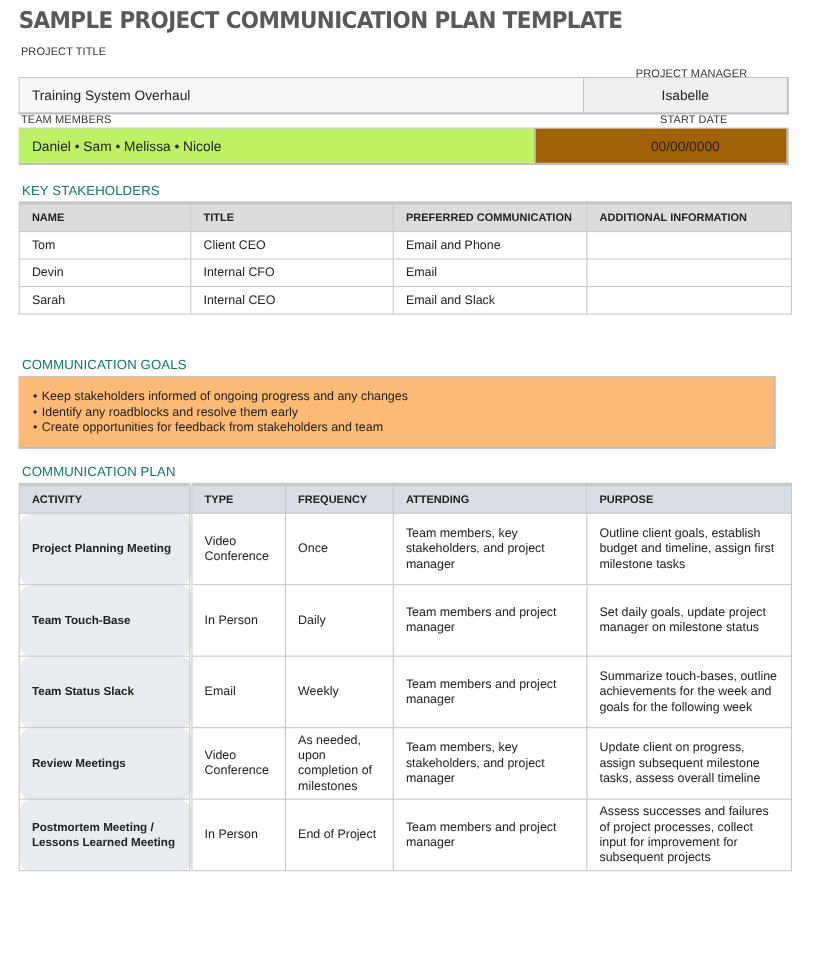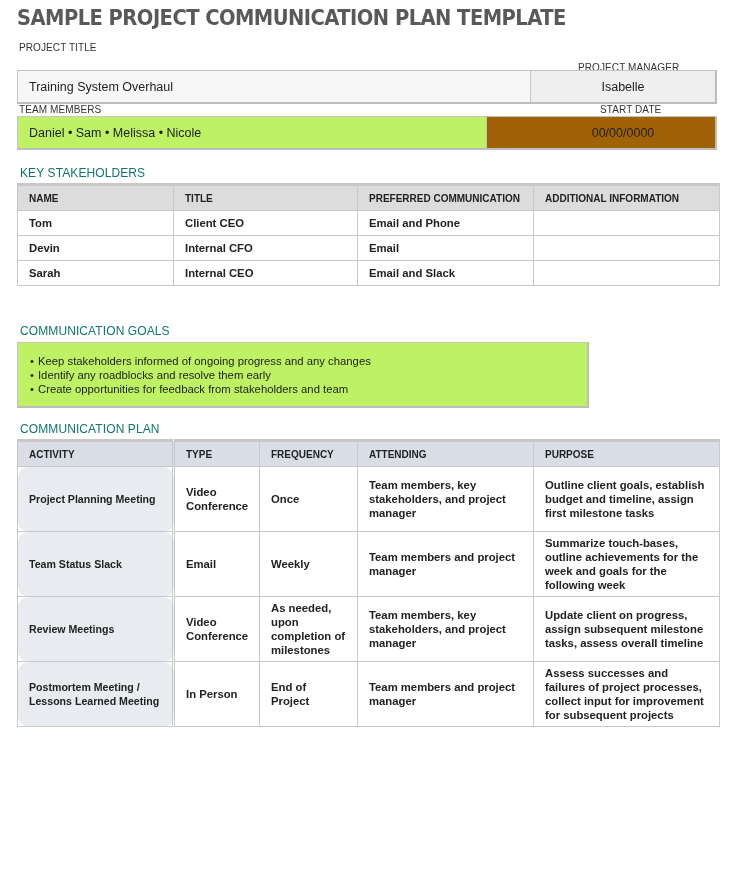--- a/index.html
+++ b/index.html
@@ -21,28 +21,28 @@
     border: 1px solid #c4c4c4; border-bottom: 2px solid #bdbdbd; border-right: 2px solid #bdbdbd;
     box-sizing: border-box; display: flex;
   }
   .infobox .main { flex: 1; background: #f7f7f7; display: flex; align-items: center; padding-left: 11px; font-size: 12.5px; }
   .infobox .side { width: 184px; border-left: 1px solid #c4c4c4; display: flex; align-items: center; justify-content: center; font-size: 12.5px; }
   .row1 .side { background: #efefef; }
   .row2 .main { background: #bef264; }
   .row2 .side { background: #a16207; padding-left: 44px; }
   .section-label { position: absolute; left: 20px; font-size: 12px; color: #0f766e; letter-spacing: 0.1px; }
   table { border-collapse: collapse; position: absolute; left: 17px; table-layout: fixed; }
-  td, th { border: 1px solid #c8c8c8; text-align: left; font-size: 11.3px; padding: 0 11px; font-weight: bold; }
+  td, th { border: 1px solid #c8c8c8; text-align: left; font-size: 11.3px; padding: 0 11px; }
   .stake { width: 702px; top: 183px; border-top: 3px solid #c8c8c8; }
   .stake th { background: #dcdcdc; font-size: 10px; font-weight: bold; height: 24px; color: #222; }
   .stake td { height: 24px; background: #fff; }
   .goals {
-    position: absolute; left: 17px; top: 342px; width: 572px; height: 66px; box-sizing: border-box;
+    position: absolute; left: 17px; top: 342px; width: 688px; height: 66px; box-sizing: border-box;
     border: 1px solid #c4c4c4; border-bottom: 2px solid #bdbdbd; border-right: 2px solid #bdbdbd;
-    background: #bef264; padding: 11px 12px; font-size: 11.3px; line-height: 14px;
+    background: #fdba74; padding: 11px 12px; font-size: 11.3px; line-height: 14px;
   }
   .goals div::before { content: "\2022"; margin-right: 4px; }
   .plan { width: 702px; top: 439px; border-top: 3px solid #c8c8c8; }
   .plan th { background: #d9dee6; font-size: 10px; font-weight: bold; height: 24px; }
   .plan td { height: 64px; background: #fff; line-height: 14px; }
   .plan td.activity { background: #e8ebf0; font-weight: bold; font-size: 10.6px; border-right: 3px double #c8c8c8; border-radius: 11px; }
   .plan th.activity-h { border-right: 3px double #c8c8c8; }
 </style>
 </head>
 <body>
@@ -124,20 +124,27 @@
     <th>PURPOSE</th>
   </tr>
   <tr>
     <td class="activity">Project Planning Meeting</td>
     <td>Video Conference</td>
     <td>Once</td>
     <td>Team members, key stakeholders, and project manager</td>
     <td>Outline client goals, establish budget and timeline, assign first milestone tasks</td>
   </tr>
   <tr>
+    <td class="activity">Team Touch-Base</td>
+    <td>In Person</td>
+    <td>Daily</td>
+    <td>Team members and project manager</td>
+    <td>Set daily goals, update project manager on milestone status</td>
+  </tr>
+  <tr>
     <td class="activity">Team Status Slack</td>
     <td>Email</td>
     <td>Weekly</td>
     <td>Team members and project manager</td>
     <td>Summarize touch-bases, outline achievements for the week and goals for the following week</td>
   </tr>
   <tr>
     <td class="activity">Review Meetings</td>
     <td>Video Conference</td>
     <td>As needed, upon completion of milestones</td>

